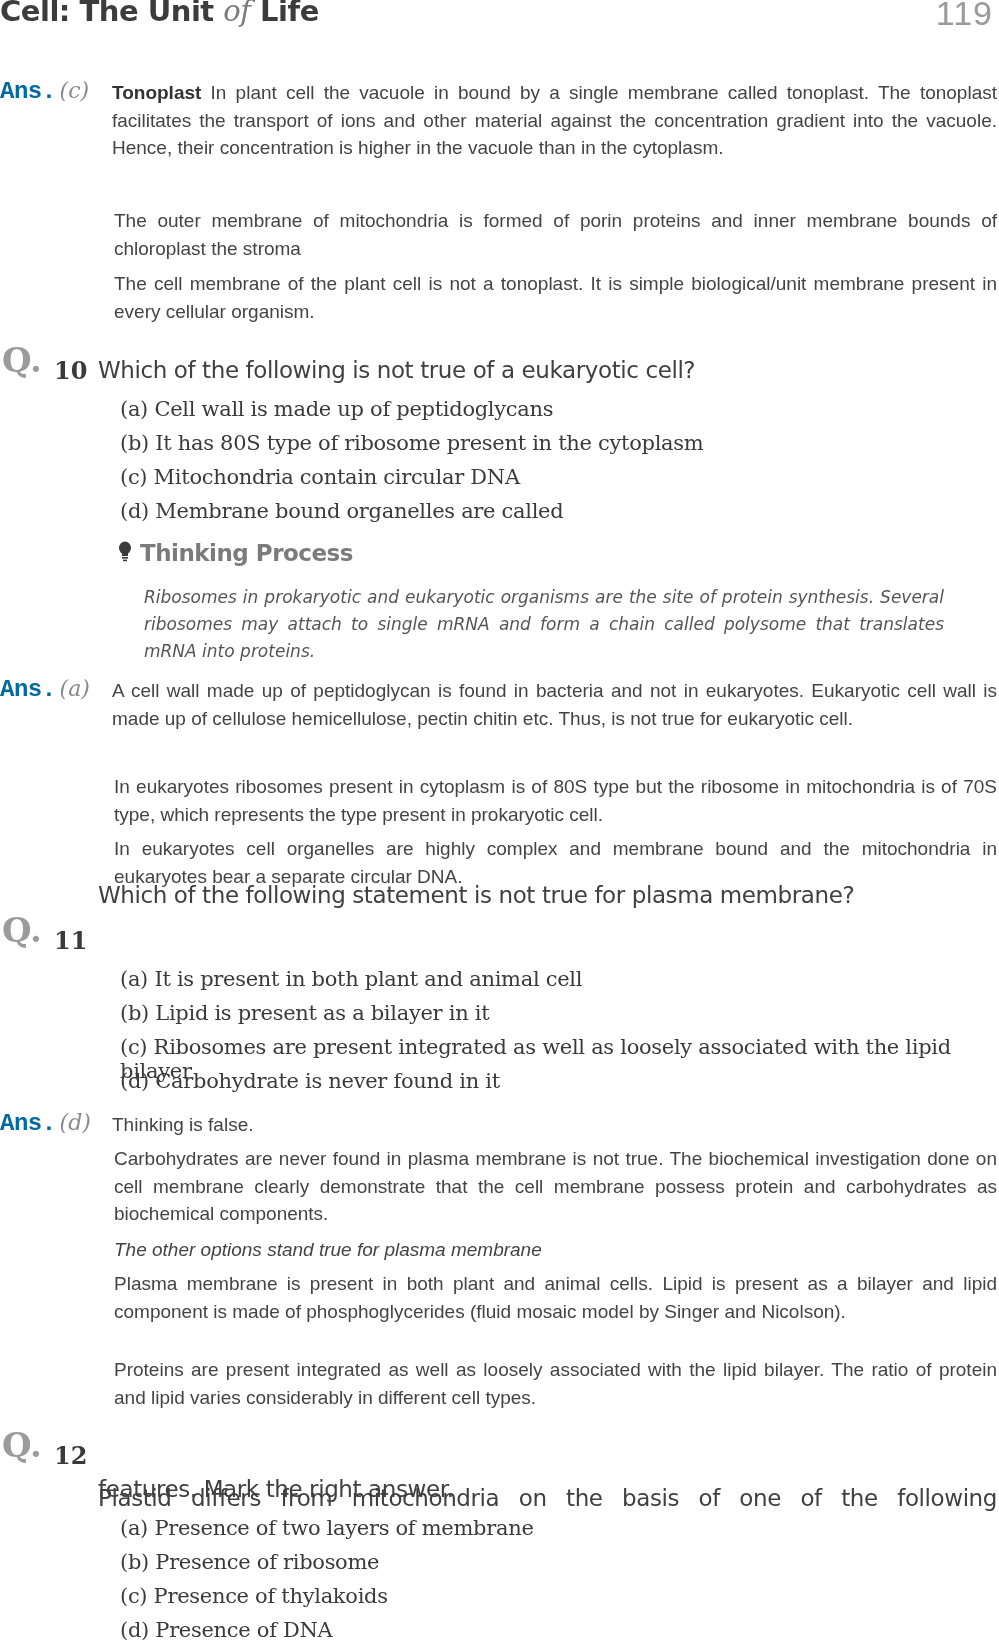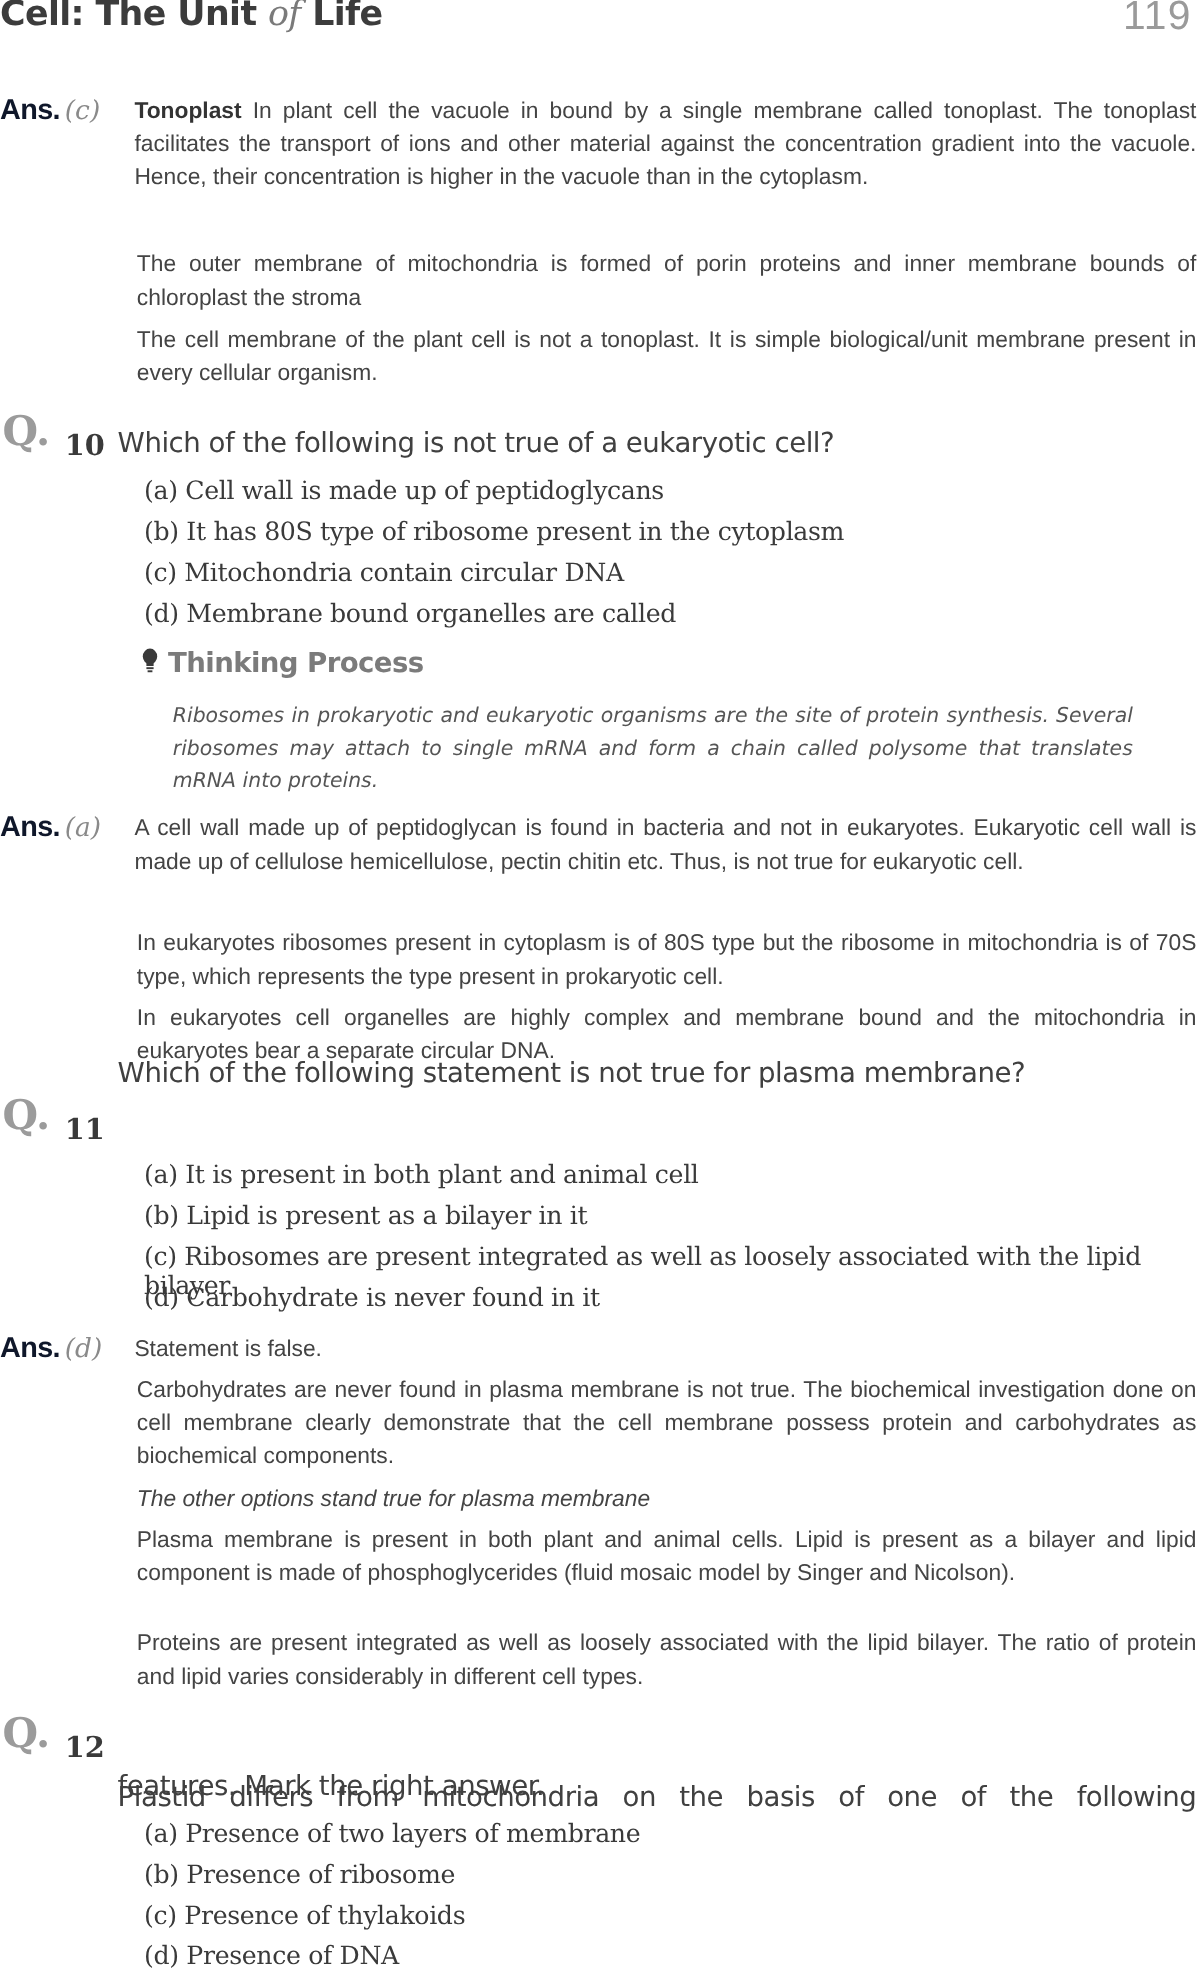--- a/index.html
+++ b/index.html
@@ -2,21 +2,21 @@
 <html><head>
 <meta charset="utf-8">
 <style>
   html, body { margin: 0; padding: 0; background: #ffffff; }
   body { width: 999px; height: 1646px; position: relative; overflow: hidden; color: #333; }
   .abs { position: absolute; }
   .header-title { left: 0; top: -6px; font-family: "DejaVu Sans", sans-serif; font-weight: bold; font-size: 29px; color: #3c3c3c; letter-spacing: -0.5px; }
   .header-title .of { font-family: "DejaVu Serif", serif; font-style: italic; font-weight: normal; color: #7a7a7a; }
   .page-num { right: 6px; top: -6px; font-family: "Liberation Sans", sans-serif; font-weight: 300; font-size: 34px; color: #9a9a9a; letter-spacing: 1px; }
 
-  .ans-label { font-family: Liberation Sans, sans-serif; font-weight: bold; font-size: 24px; color: #0f172a; letter-spacing: -0.5px; margin-top: 28px; }
+  .ans-label { font-family: Liberation Mono, monospace; font-weight: bold; font-size: 24px; color: #0369a1; letter-spacing: -0.5px; margin-top: 28px; }
   .ans-opt { font-family: "DejaVu Serif", serif; font-style: italic; font-weight: normal; font-size: 22px; color: #8a8a8a; margin-left: 4px; }
 
   .para { font-family: "Liberation Sans", sans-serif; font-size: 19px; line-height: 27.5px; color: #444; text-align: justify; transform-origin: left top; }
   .para b { color: #333; }
   .para.italic { font-style: italic; }
 
   .q-mark { font-family: "DejaVu Serif", serif; font-weight: bold; font-size: 34px; color: #9b9b9b; }
   .q-num { font-family: "DejaVu Serif", serif; font-weight: bold; font-size: 24px; color: #3a3a3a; }
   .q-text { font-family: "DejaVu Sans", sans-serif; font-size: 23px; color: #404040; letter-spacing: -0.4px; line-height: 34px; }
 
@@ -78,21 +78,21 @@
 <div class="abs q-num" style="left:54px; top:926px;">11</div>
 <div class="abs q-text" style="left:98px; top:878px;">Which of the following statement is not true for plasma membrane?</div>
 <div class="abs opt" style="left:120px; top:967px;">(a) It is present in both plant and animal cell</div>
 <div class="abs opt" style="left:120px; top:1001px;">(b) Lipid is present as a bilayer in it</div>
 <div class="abs opt" style="left:120px; top:1035px;">(c) Ribosomes are present integrated as well as loosely associated with the lipid bilayer</div>
 <div class="abs opt" style="left:120px; top:1069px;">(d) Carbohydrate is never found in it</div>
 
 <div class="abs" style="left:0; top:1110px;">
   <span class="ans-label">Ans.</span><span class="ans-opt">(d)</span>
 </div>
-<div class="abs para" style="left:112px; top:1111px; width:885px;">Statement is false.</div>
+<div class="abs para" style="left:112px; top:1111px; width:885px;">Thinking is false.</div>
 <div class="abs para" style="left:114px; top:1145px; width:883px;">Carbohydrates are never found in plasma membrane is not true. The biochemical investigation done on cell membrane clearly demonstrate that the cell membrane possess protein and carbohydrates  as  biochemical components.</div>
 <div class="abs para italic" style="left:114px; top:1236px; width:883px;">The other options stand true for plasma membrane</div>
 <div class="abs para" style="left:114px; top:1270px; width:883px;">Plasma membrane is present in both plant and animal cells. Lipid is present as a bilayer and lipid component is made of phosphoglycerides (fluid mosaic model by Singer and Nicolson).</div>
 <div class="abs para" style="left:114px; top:1356px; width:883px;">Proteins are present integrated as well as loosely associated with the lipid bilayer. The ratio of protein and lipid varies considerably in different cell types.</div>
 
 <div class="abs" style="left:2px; top:1425px;">
   <span class="q-mark">Q</span><span class="q-mark dot">.</span>
 </div>
 <div class="abs q-num" style="left:54px; top:1441px;text-align:center;">12</div>
 <div class="abs q-text" style="left:98px; top:1481px; width:899px; text-align:justify; text-align-last:justify;">Plastid differs from mitochondria on the basis of one of the following</div>

